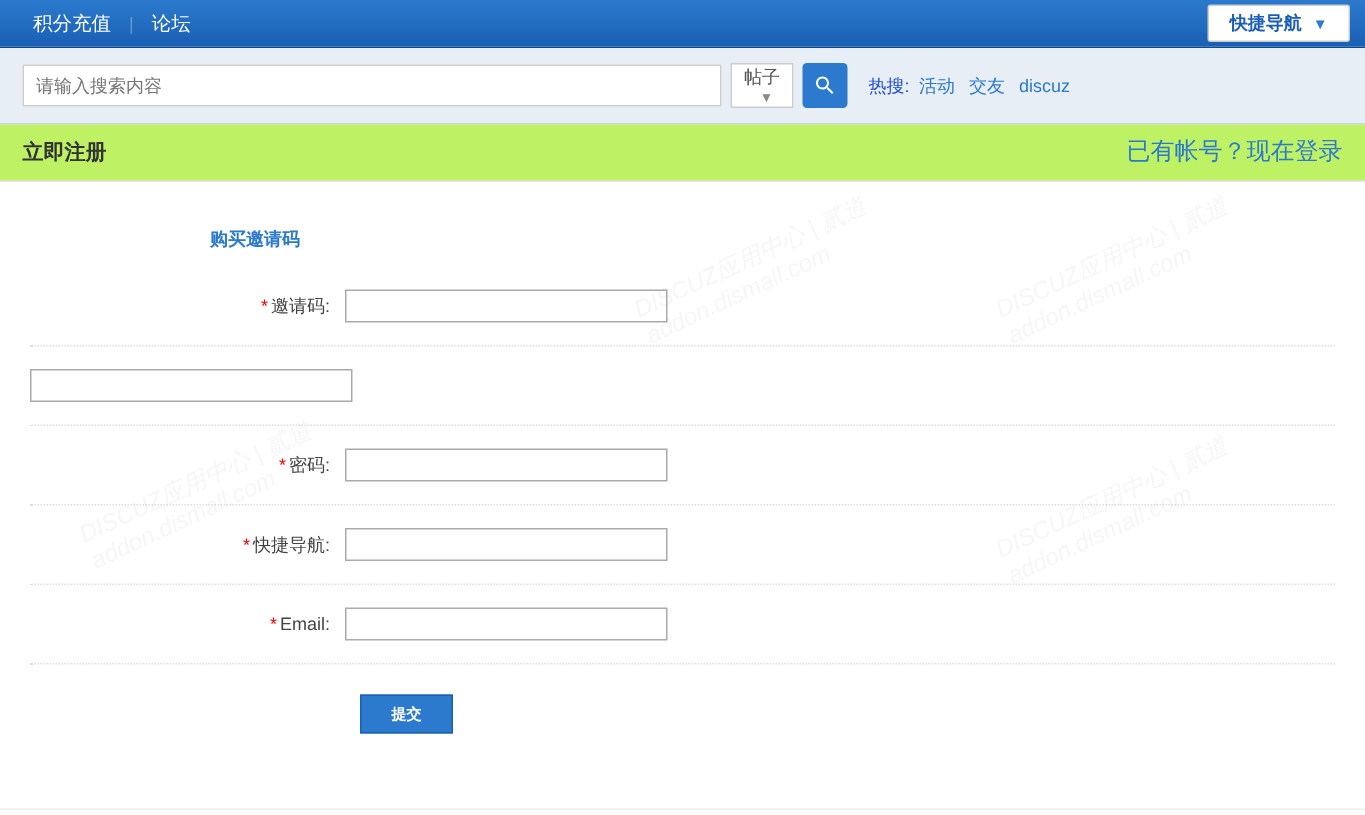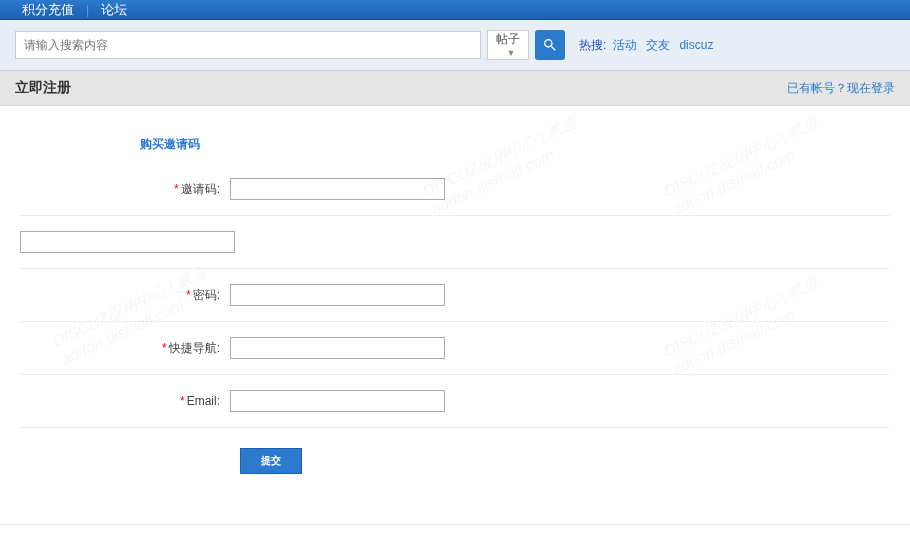--- a/index.html
+++ b/index.html
@@ -1,40 +1,40 @@
 <!DOCTYPE html>
 <html><head>
   <meta charset="utf-8">
   <style>
     * { margin: 0; padding: 0; box-sizing: border-box; }
     body { font-family: "Microsoft YaHei", Arial, sans-serif; font-size: 12px; color: #444; background: #fff; }
     
     
-    .topnav { background: linear-gradient(to bottom, #2b7acd, #1a5fb4); height: 20px; display: flex; align-items: center; padding: 0 10px; justify-content: space-between; border-bottom: 1px solid #0d4a94; }
+    .topnav { background: linear-gradient(to bottom, #2b7acd, #1a5fb4); height: 32px; display: flex; align-items: center; padding: 0 10px; justify-content: space-between; border-bottom: 1px solid #0d4a94; }
     .topnav-left { display: flex; align-items: center; }
     .topnav-left a { color: #fff; text-decoration: none; padding: 0 12px; font-size: 13px; line-height: 32px; }
     .topnav-sep { color: rgba(255,255,255,0.3); }
     .quicknav-btn { background: #fff; border: 1px solid #ccc; padding: 3px 14px; font-size: 12px; color: #1a5fb4; cursor: pointer; border-radius: 2px; font-weight: bold; }
     .quicknav-btn .arrow-down { font-size: 10px; margin-left: 4px; color: #2b7acd; }
     
     
     .searchbar { background: #e8eef5; border-bottom: 1px solid #c6d5e4; padding: 10px 15px; display: flex; align-items: center; gap: 6px; }
     .search-input { height: 28px; width: 466px; border: 1px solid #ccc; padding: 0 8px; font-size: 12px; color: #999; }
     .search-select { height: 30px; border: 1px solid #ccc; background: #fff; padding: 0 8px; display: flex; align-items: center; font-size: 12px; color: #555; cursor: pointer; flex-direction: column; }
     .search-select .arrow-down { margin-left: 6px; font-size: 9px; color: #888; }
     .search-btn { width: 30px; height: 30px; background: #2b7acd; border: none; border-radius: 3px; cursor: pointer; display: flex; align-items: center; justify-content: center; }
     .search-btn svg { fill: #fff; }
     .hot-search { margin-left: 8px; font-size: 12px; color: #444; }
     .hot-search .label { color: #1d4ed8; }
     .hot-search a { color: #2b7acd; text-decoration: none; margin: 12px 3px; }
     
     
-    .page-header { background: #e5e5e5; border-bottom: 1px solid #ddd; padding: 8px 15px; display: flex; justify-content: space-between; align-items: center; }
+    .page-header { background: #bef264; border-bottom: 1px solid #ddd; padding: 8px 15px; display: flex; justify-content: space-between; align-items: center; }
     .page-title { font-size: 14px; font-weight: bold; color: #333; }
-    .login-link { font-size: 12px; color: #2b7acd; text-decoration: none; }
+    .login-link { font-size: 16px; color: #2b7acd; text-decoration: none; }
     
     
     .form-container { padding: 30px 20px 20px; position: relative; }
     .form-row { display: flex; align-items: center; padding: 15px 0; border-bottom: 1px dotted #ddd; }
     .form-row:last-of-type { border-bottom: none; }
     .form-label { width: 210px; text-align: right; padding-right: 10px; font-size: 12px; color: #444; }
     .form-label .req { color: #ff0000; margin-right: 2px; }
     .form-input { width: 215px; height: 22px; border: 1px solid #aaa; padding: 0 4px; font-size: 12px; }
     .buy-link { display: block; margin-left: 120px; color: #2b7acd; font-weight: bold; text-decoration: none; font-size: 12px; margin-bottom: 10px; }
     .submit-row { padding: 20px 0 10px 220px; }
@@ -52,20 +52,24 @@
   </style>
 </head>
 <body>
 
 <div class="topnav">
   <div class="topnav-left">
     <a href="#">积分充值</a>
     <span class="topnav-sep">|</span>
     <a href="#">论坛</a>
   </div>
+  <button class="quicknav-btn">
+    <span>快捷导航</span>
+    <span class="arrow-down">▼</span>
+  </button>
 </div>
 
 <div class="searchbar">
   <input type="text" class="search-input" placeholder="请输入搜索内容" style="">
   <div class="search-select">
     <span>帖子</span>
     <span class="arrow-down">▼</span>
   </div>
   <button class="search-btn">
     <svg width="16" height="16" viewBox="0 0 24 24">

